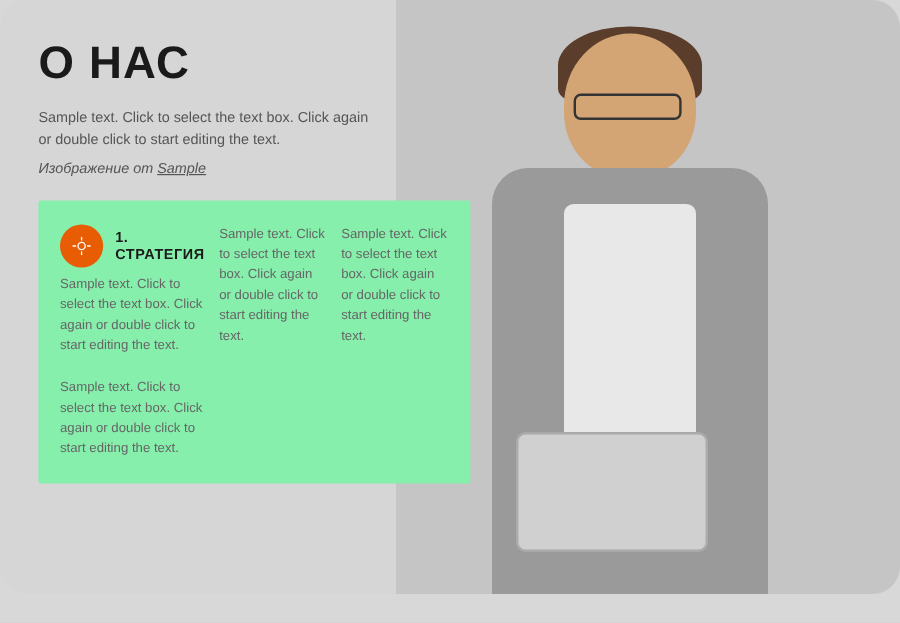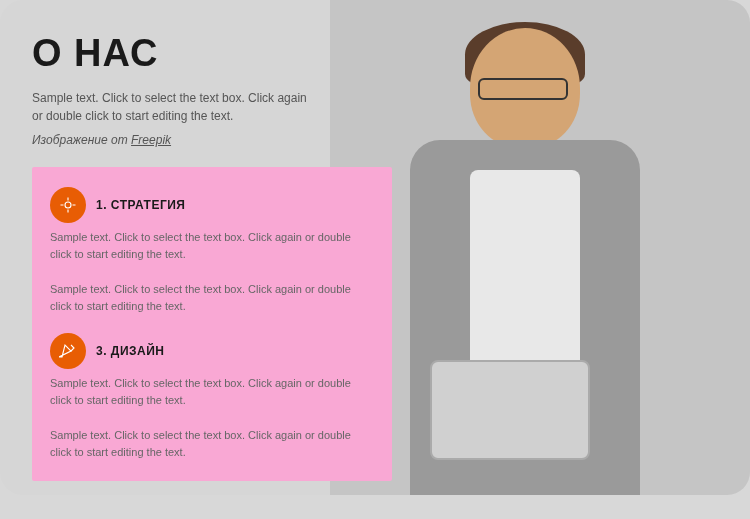--- a/index.html
+++ b/index.html
@@ -56,26 +56,26 @@
       font-style: italic;
     }
 
     .image-credit a {
       color: #555;
       text-decoration: underline;
     }
 
     
     .features-card {
-      background: #f9a8d4;
+      background: #86efac;
       border-radius: 2px;
       padding: 20px 18px;
       width: 360px;
       display: grid;
-      grid-template-columns: 1fr;
+      grid-template-columns: 1fr 1fr 1fr;
       gap: 18px 12px;
     }
 
     .feature-item {
       display: flex;
       flex-direction: column;
     }
 
     .feature-header {
       display: flex;
@@ -207,21 +207,21 @@
     <div class="person-laptop"></div>
   </div>
 
   <div class="left-content">
 
     <h1 class="page-title">О НАС</h1>
 
     <p class="description-text">Sample text. Click to select the text box. Click again or double click to start editing the text.</p>
 
     <p class="image-credit">
-      <span>Изображение от </span><a href="#">Freepik</a>
+      <span>Изображение от </span><a href="#">Sample</a>
     </p>
 
     <div class="features-card">
 
       <div class="feature-item">
         <div class="feature-header">
           <div class="feature-icon">
             <svg viewBox="0 0 24 24">
               <circle cx="12" cy="12" r="4"></circle>
               <path d="M12 2v4M12 18v4M2 12h4M18 12h4"></path>
@@ -230,29 +230,20 @@
           <span class="feature-title">1. СТРАТЕГИЯ</span>
         </div>
         <p class="feature-text">Sample text. Click to select the text box. Click again or double click to start editing the text.</p>
       </div>
 
       <div class="feature-item">
         <p class="feature-text">Sample text. Click to select the text box. Click again or double click to start editing the text.</p>
       </div>
 
       <div class="feature-item">
-        <div class="feature-header">
-          <div class="feature-icon">
-            <svg viewBox="0 0 24 24">
-              <path d="M4 20L8 4l8 8-16 8z"></path>
-              <path d="M16 12l4-4-4-4"></path>
-            </svg>
-          </div>
-          <span class="feature-title">3. ДИЗАЙН</span>
-        </div>
         <p class="feature-text">Sample text. Click to select the text box. Click again or double click to start editing the text.</p>
       </div>
 
       <div class="feature-item">
         <p class="feature-text">Sample text. Click to select the text box. Click again or double click to start editing the text.</p>
       </div>
 
     </div>
   </div>
 

